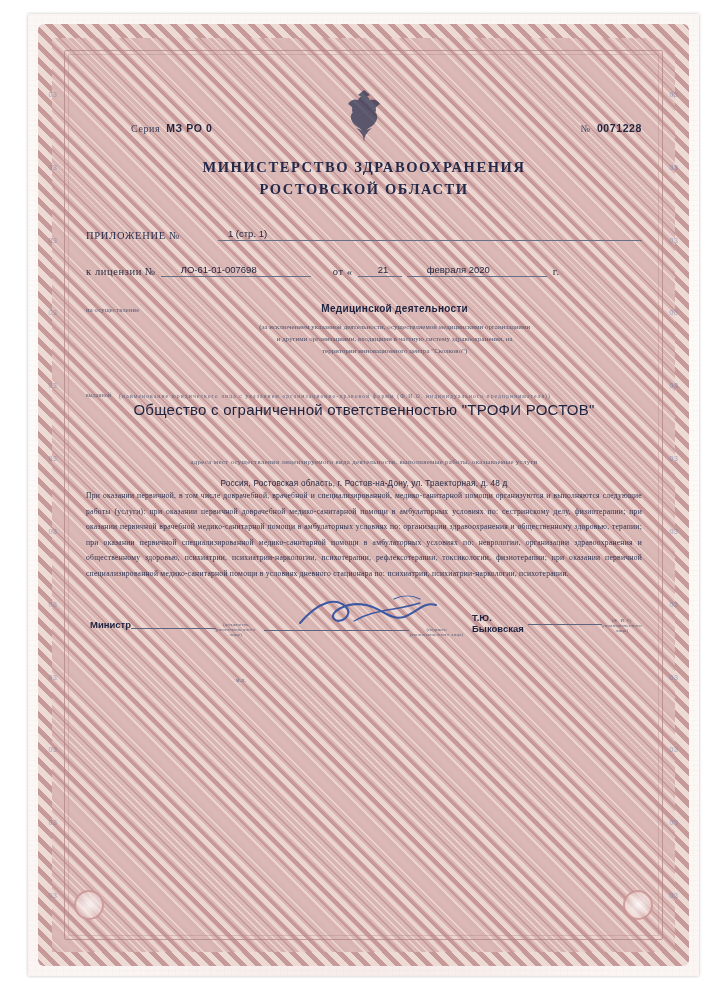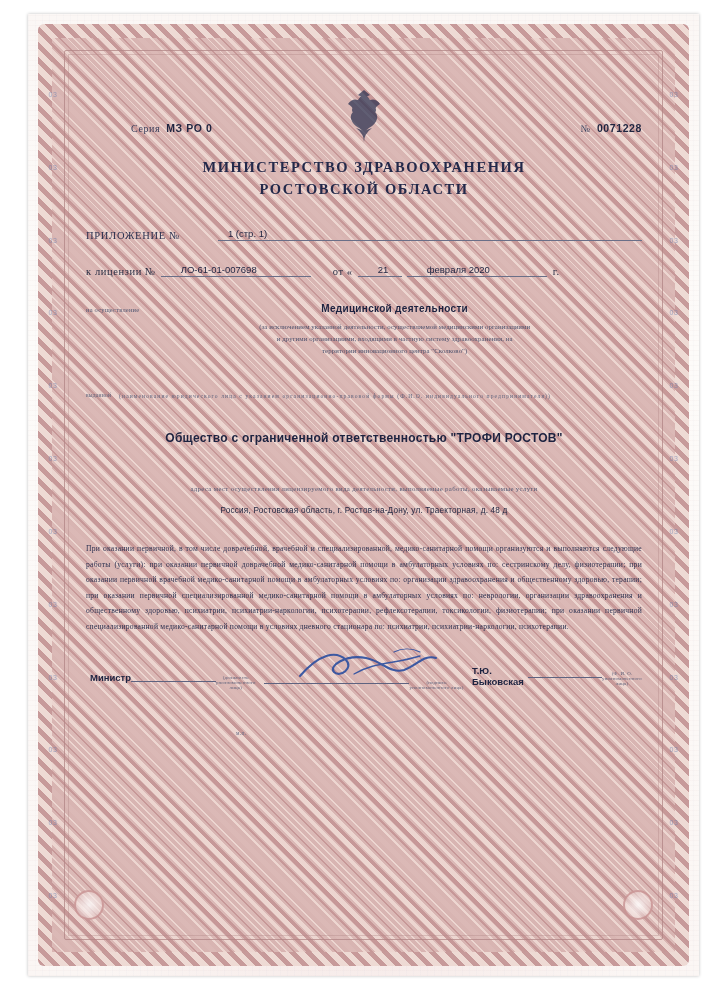--- a/index.html
+++ b/index.html
@@ -290,25 +290,24 @@
   }
   .small-note-text {
     font-size: 5.6px;
     color: #60657e;
     line-height: 1.9;
     letter-spacing: 1.1px;
     filter: blur(0.45px);
   }
 
   .org-name {
-    margin-top: 30px;
-    text-align: center;
-    font-family: "Liberation Sans", sans-serif;
-    font-weight: bold;
-    font-size: 12px;
+    text-align: center;
+    font-family: "Liberation Sans", sans-serif;
+    font-weight: normal;
+    font-size: 15px;
     color: #1d2340;
     letter-spacing: 0.25px;
     filter: blur(0.3px);
   }
 
   .addr-caption {
     margin-top: 40px;
     text-align: center;
     font-size: 6.8px;
     color: #555a74;
@@ -319,21 +318,20 @@
     margin-top: 14px;
     text-align: center;
     font-family: "Liberation Sans", sans-serif;
     font-size: 8.2px;
     color: #1f2540;
     letter-spacing: 0.2px;
     filter: blur(0.35px);
   }
 
   .works-block {
-    margin-top: 26px;
     font-size: 7.6px;
     line-height: 2.05;
     color: #2c3150;
     text-align: justify;
     letter-spacing: 0.25px;
     filter: blur(0.3px);
   }
 
   .sign-row {
     margin-top: 30px;

